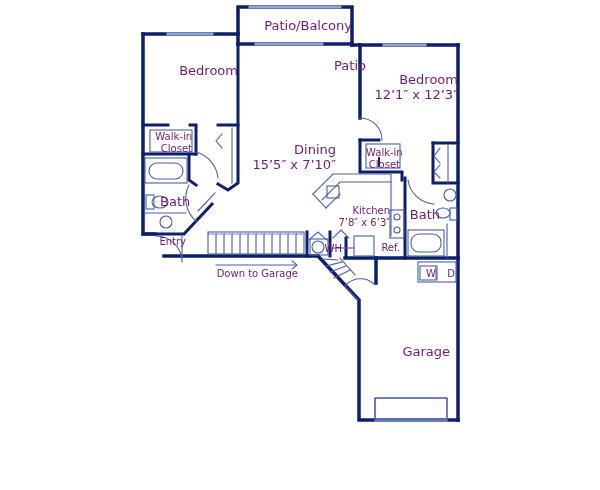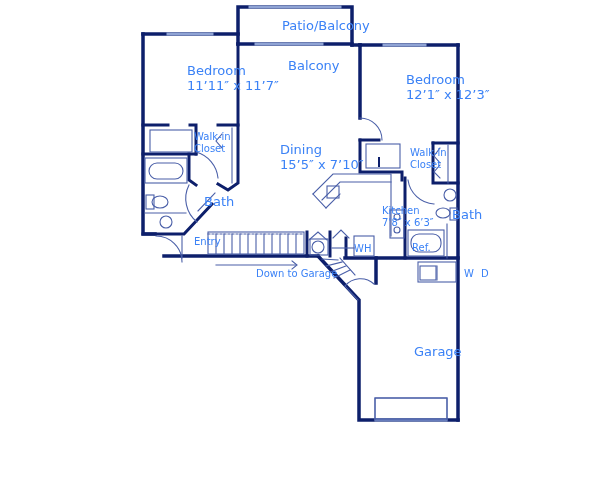--- a/index.html
+++ b/index.html
@@ -1,18 +1,18 @@
 <!DOCTYPE html>
 <html><head>
 <meta charset="utf-8">
 <style>
   html, body { margin: 0; padding: 0; background: #ffffff; }
   body { width: 600px; height: 490px; position: relative; overflow: hidden; font-family: "DejaVu Sans", sans-serif; }
   #plan { position: absolute; left: 0; top: 0; width: 600px; height: 490px; }
-  .lbl { position: absolute; color: #3b82f6; text-align: left; white-space: nowrap; line-height: 1.15; margin-left: 44px; }
+  .lbl { position: absolute; color: #701a75; text-align: right; white-space: nowrap; line-height: 1.15; }
   .lbl .n { display: block; }
   .lbl .d { display: block; }
   .big { font-size: 13px; }
   .small { font-size: 10px; }
   .tiny { font-size: 10px; }
 </style>
 </head>
 <body>
 
 <svg id="plan" viewBox="0 0 600 490" xmlns="http://www.w3.org/2000/svg">
@@ -170,38 +170,37 @@
     </g>
   </g>
 </svg>
 
 <div class="lbl big" style="left:238px; top:19px; width:114px;">
   <span class="n">Patio/Balcony</span>
 </div>
 
 <div class="lbl big" style="left:143px; top:64px; width:95px;">
   <span class="n">Bedroom</span>
-  <span class="d">11’11″ x 11’7″</span>
 </div>
 
 <div class="lbl big" style="left:244px; top:59px; width:122px;">
-  <span class="n">Balcony</span>
+  <span class="n">Patio</span>
 </div>
 
 <div class="lbl big" style="left:362px; top:73px; width:96px;">
   <span class="n">Bedroom</span>
   <span class="d">12’1″ x 12’3″</span>
 </div>
 
 <div class="lbl big" style="left:236px; top:143px; width:100px;">
   <span class="n">Dining</span>
   <span class="d">15’5″ x 7’10″</span>
 </div>
 
-<div class="lbl small" style="left:338px; top:205px; width:60px;">
+<div class="lbl small" style="left:330px; top:205px; width:60px;">
   <span class="n">Kitchen</span>
   <span class="d">7’8″ x 6’3″</span>
 </div>
 
 <div class="lbl tiny" style="left:150px; top:131px; width:42px;">
   <span class="n">Walk-in</span>
   <span class="d">Closet</span>
 </div>
 
 <div class="lbl tiny" style="left:366px; top:147px; width:34px;">

